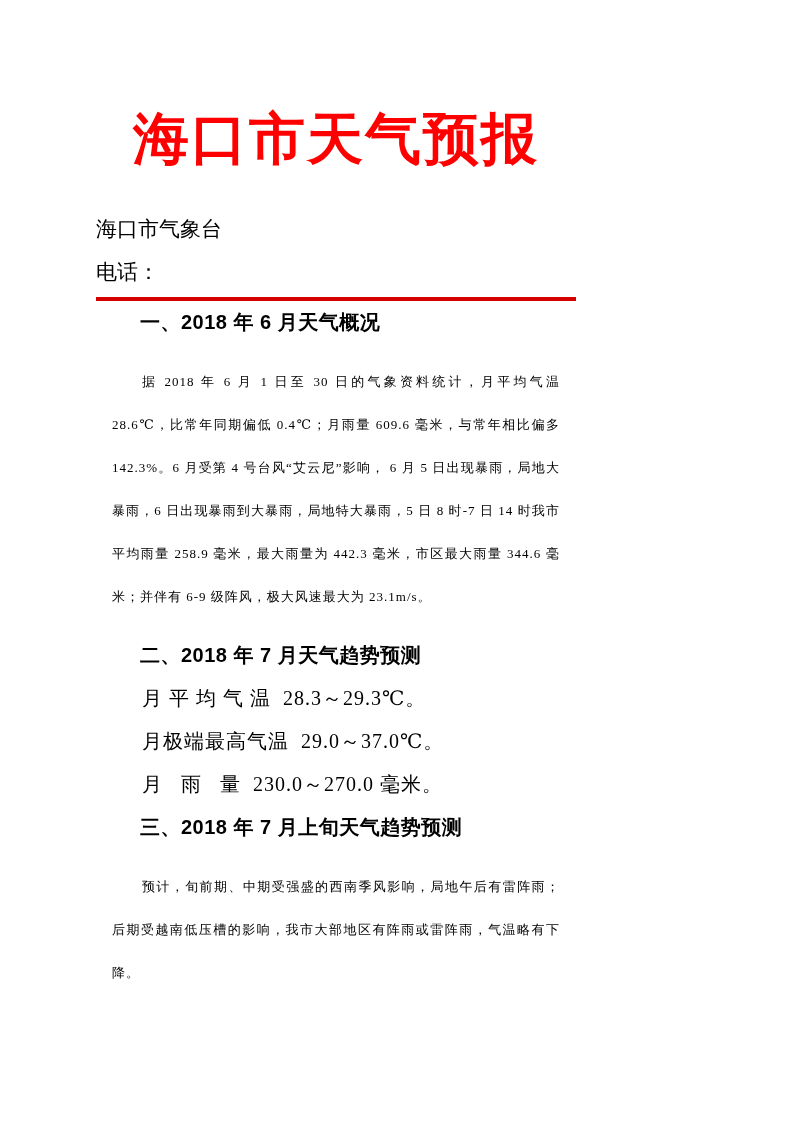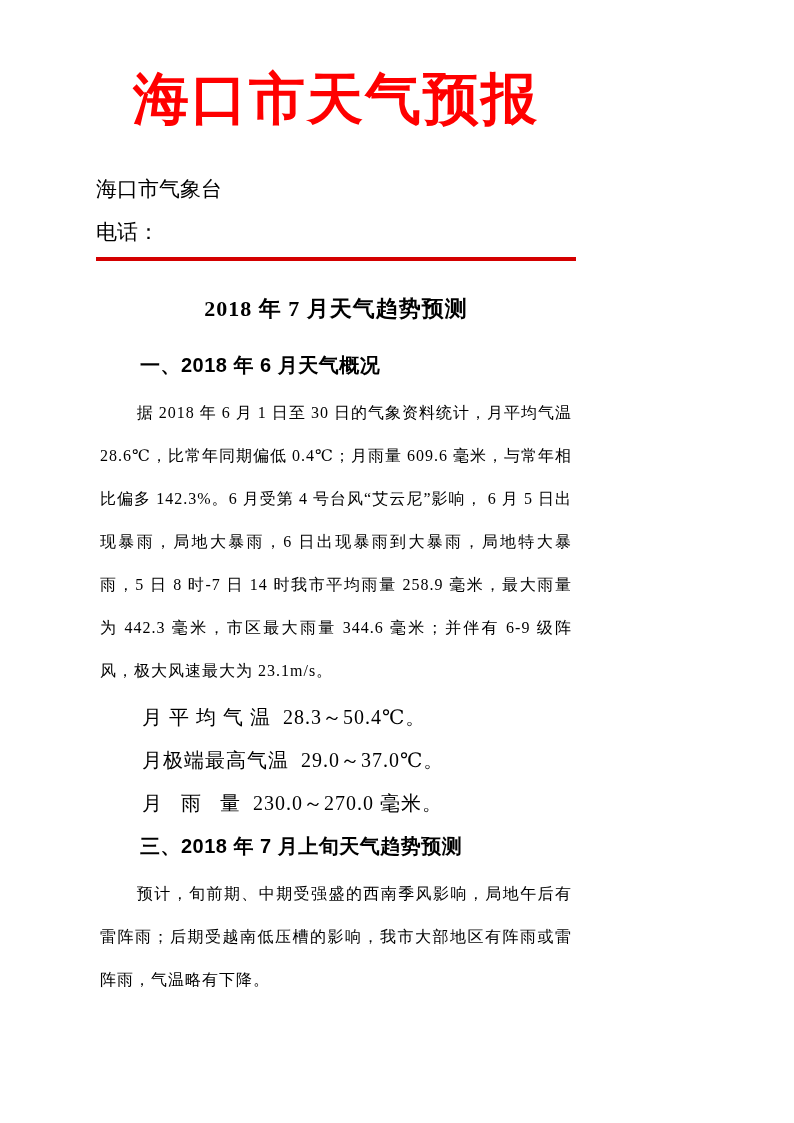--- a/index.html
+++ b/index.html
@@ -1,21 +1,21 @@
 <!DOCTYPE html>
 <html><head>
 <meta charset="utf-8">
 <style>
   html, body { margin: 0; padding: 0; background: #ffffff; }
   .page {
     position: relative;
     width: 672px;
     height: 1123px;
     box-sizing: border-box;
-    padding: 64px 96px 0 96px;
+    padding: 104px 96px 0 96px;
     background: #ffffff;
     color: #000000;
     font-family: "Liberation Serif", "DejaVu Serif", serif;
     overflow: hidden;
   }
   .doc-title {
     margin: 0;
     font-family: "Liberation Sans", "DejaVu Sans", sans-serif;
     font-weight: bold;
     font-size: 56px;
@@ -54,22 +54,22 @@
   .section-heading {
     margin: 0;
     font-family: "Liberation Sans", "DejaVu Sans", sans-serif;
     font-size: 20px;
     font-weight: bold;
     line-height: 43px;
     text-indent: 2.2em;
     letter-spacing: 0.5px;
   }
   .para {
-    margin: 4px;
-    font-size: 16px;
+    margin: 16px;
+    font-size: 13px;
     line-height: 43px;
     text-indent: 2.3em;
     text-align: justify;
     letter-spacing: 1px;
   }
   .stat-line {
     margin: 0;
     font-size: 20px;
     line-height: 43px;
     text-indent: 2.3em;
@@ -85,25 +85,25 @@
   <h1 class="doc-title">海口市天气预报</h1>
 
   <div class="meta-row">
     <span>海口市气象台</span>
     <span>电话：</span>
   </div>
 
 
   <hr class="red-rule">
 
-  <h2 class="forecast-heading">2018 年 7 月天气趋势预测</h2>
 
   <h3 class="section-heading">一、2018 年 6 月天气概况</h3>
   <p class="para">据 2018 年 6 月 1 日至 30 日的气象资料统计，月平均气温 28.6℃，比常年同期偏低 0.4℃；月雨量 609.6 毫米，与常年相比偏多 142.3%。6 月受第 4 号台风“艾云尼”影响， 6 月 5 日出现暴雨，局地大暴雨，6 日出现暴雨到大暴雨，局地特大暴雨，5 日 8 时-7 日 14 时我市平均雨量 258.9 毫米，最大雨量为 442.3 毫米，市区最大雨量 344.6 毫米；并伴有 6-9 级阵风，极大风速最大为 23.1m/s。</p>
 
-  <p class="stat-line">月 平 均 气 温  28.3～50.4℃。</p>
+  <h3 class="section-heading">二、2018 年 7 月天气趋势预测</h3>
+  <p class="stat-line">月 平 均 气 温  28.3～29.3℃。</p>
   <p class="stat-line">月极端最高气温  29.0～37.0℃。</p>
   <p class="stat-line">月   雨   量  230.0～270.0 毫米。</p>
 
   <h3 class="section-heading">三、2018 年 7 月上旬天气趋势预测</h3>
   <p class="para">预计，旬前期、中期受强盛的西南季风影响，局地午后有雷阵雨；后期受越南低压槽的影响，我市大部地区有阵雨或雷阵雨，气温略有下降。</p>
 
 </div>
 
 </body></html>

